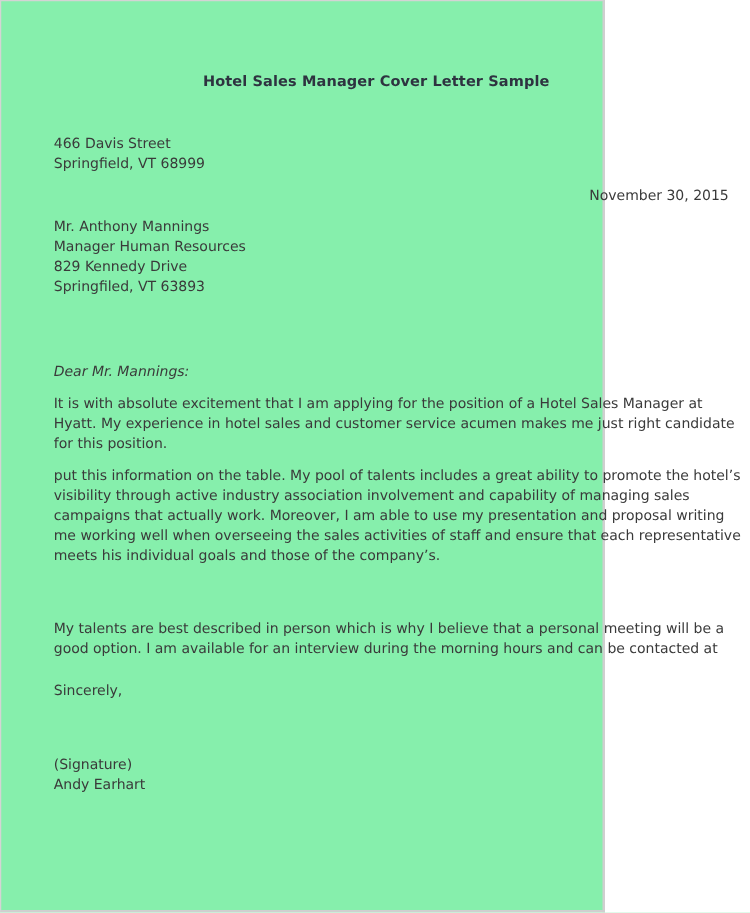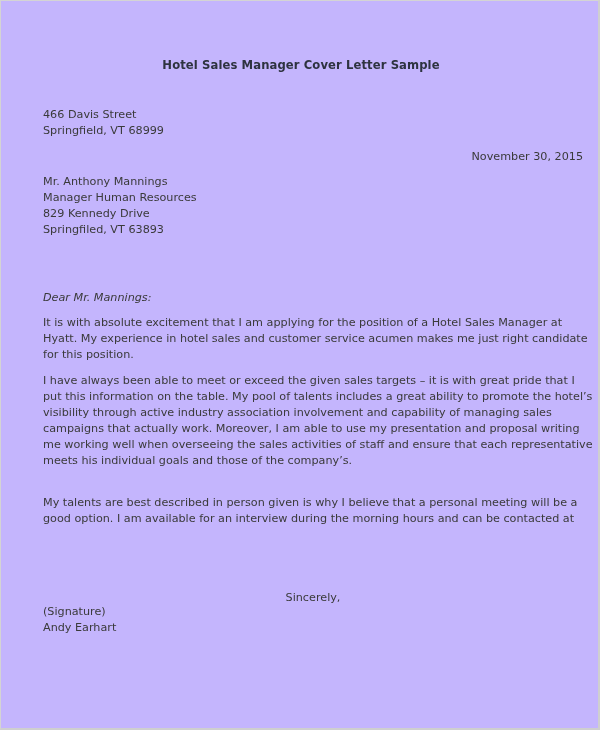--- a/index.html
+++ b/index.html
@@ -8,26 +8,26 @@
       background: #ffffff;
     }
     body {
       width: 600px;
       height: 730px;
       overflow: hidden;
     }
     .page {
       position: relative;
       box-sizing: border-box;
-      width: 600px;
+      width: 484px;
       height: 730px;
       border: 1px solid #d4d4d4;
       border-right: 2px solid #cfcfcf;
       border-bottom: 2px solid #cfcfcf;
-      background: #c4b5fd;
+      background: #86efac;
       font-family: "DejaVu Sans", sans-serif;
       color: #3a3a3a;
       font-size: 11.2px;
       line-height: 16px;
       letter-spacing: 0px;
     }
     .title {
       position: absolute;
       top: 56px;
       left: 0;
@@ -44,21 +44,21 @@
       width: 540px;
     }
     .line { display: block; white-space: nowrap; }
     #sender { top: 106px; }
     #date { top: 148px; text-align: right; }
     #recipient { top: 173px; }
     #salutation { top: 289px; font-style: italic; }
     #p1 { top: 314px; }
     #p2 { top: 372px; }
     #p3 { top: 494px; }
-    #closing { top: 589px; text-align: center; }
+    #closing { top: 544px; }
     #signature { top: 603px; }
   </style>
 </head>
 <body>
 
 <div class="page">
   <div class="title">Hotel Sales Manager Cover Letter Sample</div>
 
   <div class="block" id="sender">
     <span class="line">466 Davis Street</span>
@@ -80,30 +80,29 @@
     <span class="line">Dear Mr. Mannings:</span>
   </div>
 
   <div class="block" id="p1">
     <span class="line">It is with absolute excitement that I am applying for the position of a Hotel Sales Manager at</span>
     <span class="line">Hyatt. My experience in hotel sales and customer service acumen makes me just right candidate</span>
     <span class="line">for this position.</span>
   </div>
 
   <div class="block" id="p2">
-    <span class="line">I have always been able to meet or exceed the given sales targets – it is with great pride that I</span>
     <span class="line">put this information on the table. My pool of talents includes a great ability to promote the hotel’s</span>
     <span class="line">visibility through active industry association involvement and capability of managing sales</span>
     <span class="line">campaigns that actually work. Moreover, I am able to use my presentation and proposal writing</span>
     <span class="line">me working well when overseeing the sales activities of staff and ensure that each representative</span>
     <span class="line">meets his individual goals and those of the company’s.</span>
   </div>
 
   <div class="block" id="p3">
-    <span class="line">My talents are best described in person given is why I believe that a personal meeting will be a</span>
+    <span class="line">My talents are best described in person which is why I believe that a personal meeting will be a</span>
     <span class="line">good option. I am available for an interview during the morning hours and can be contacted at</span>
   </div>
 
   <div class="block" id="closing">
     <span class="line">Sincerely,</span>
   </div>
 
   <div class="block" id="signature">
     <span class="line">(Signature)</span>
     <span class="line">Andy Earhart</span>

